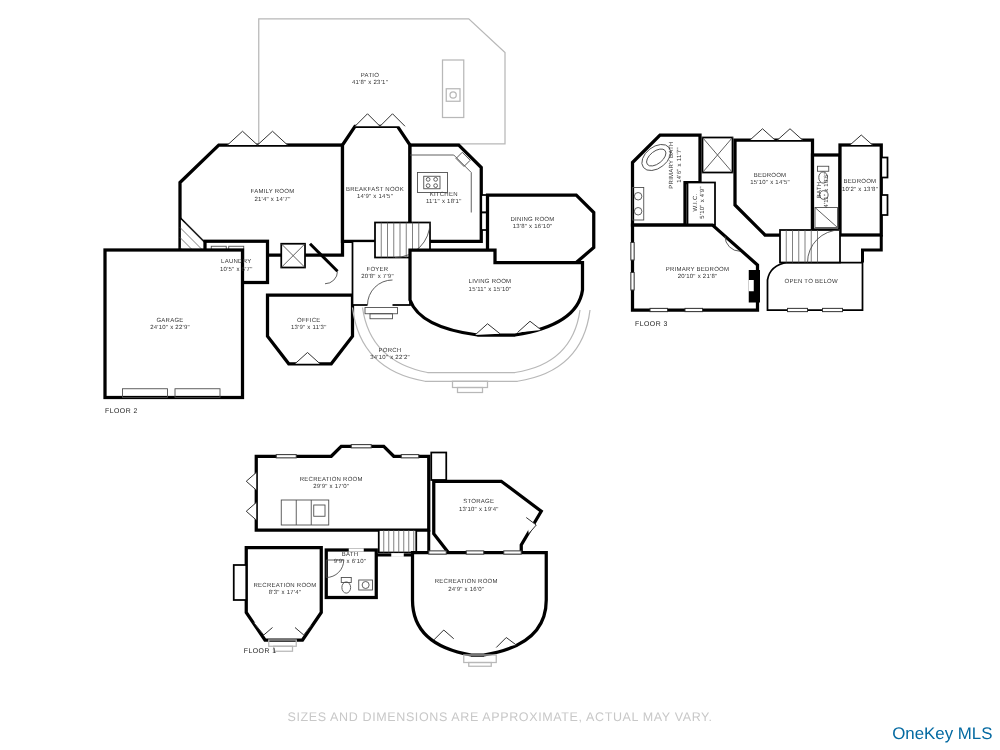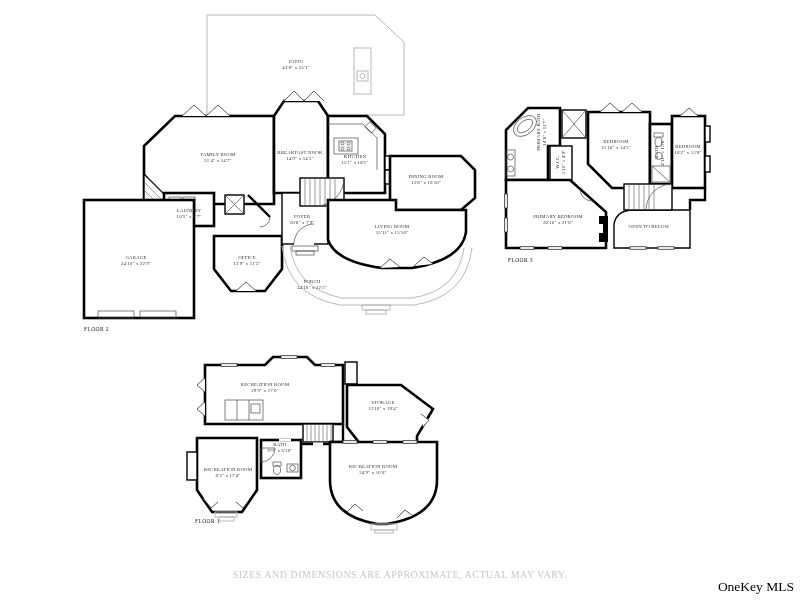--- a/index.html
+++ b/index.html
@@ -1,36 +1,36 @@
 <!DOCTYPE html>
 <html><head>
 <meta charset="utf-8">
 <style>
   html,body{margin:0;padding:0;background:#ffffff;}
   .stage{position:relative;width:800px;height:600px;background:#fff;overflow:hidden;
-         font-family:Liberation Serif, serif;}
+         font-family:Liberation Sans, sans-serif;}
   .plan{position:absolute;}
   .plan svg{position:absolute;left:0;top:0;overflow:visible;}
   
   .w  {fill:#ffffff;stroke:#000000;stroke-width:2.6;stroke-linejoin:miter;}
   .w2 {fill:#ffffff;stroke:#000000;stroke-width:1.4;}
   .wl {fill:none;stroke:#000000;stroke-width:2.4;}
   .t  {fill:none;stroke:#4a4a4a;stroke-width:0.7;}
   .g  {fill:none;stroke:#b8b8b8;stroke-width:1;}
   .win{fill:#ffffff;stroke:#333333;stroke-width:0.8;}
   .blk{fill:#000000;}
   .ht {stroke:#555555;stroke-width:0.6;}
   
   .rl{position:absolute;transform:translate(-50%,-50%);text-align:center;color:#333;
       font-size:4.8px;line-height:1.35;letter-spacing:0.2px;white-space:nowrap;}
   .rl.vert{transform:translate(-50%,-50%) rotate(-90deg);}
   .floor-tag{position:absolute;font-size:5.5px;color:#222;letter-spacing:0.4px;}
   .disclaimer{position:absolute;left:0;right:0;top:569px;text-align:center;
       font-size:10px;color:#c8c8c8;letter-spacing:0.5px;}
-  .watermark{position:absolute;right:6px;top:579px;font-size:13.5px;color:#000000;margin-left:24px;}
+  .watermark{position:absolute;right:6px;top:579px;font-size:13.5px;color:#0369a1;margin-left:24px;}
 </style>
 </head>
 <body>
 
 <div class="stage">
 
   <div class="plan" style="left:78px;top:8px;width:410px;height:332px;">
     <svg width="410" height="332" viewBox="0 0 410 332">
 
       <g>

